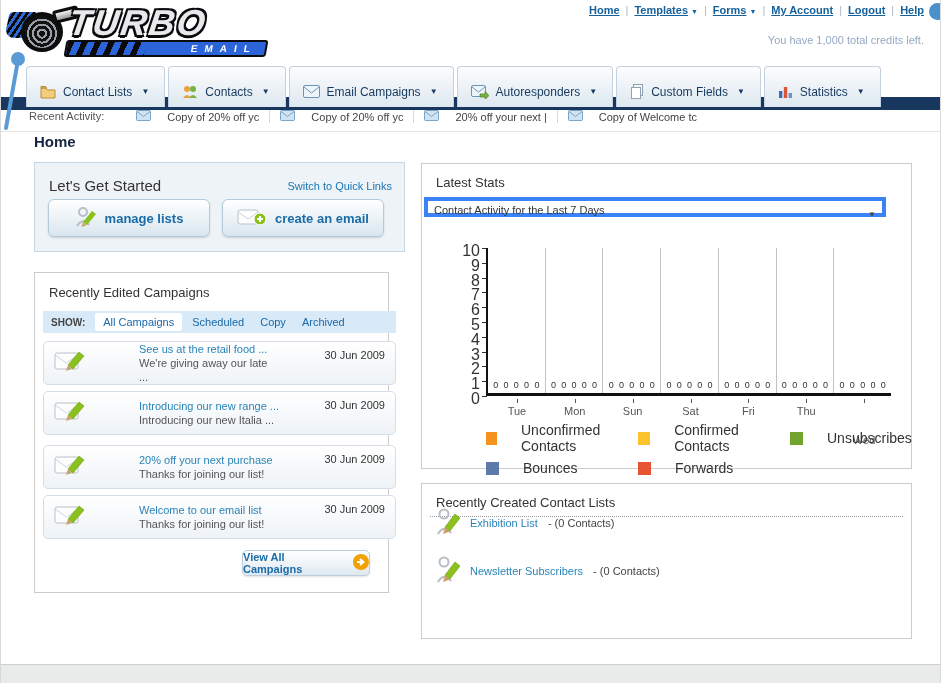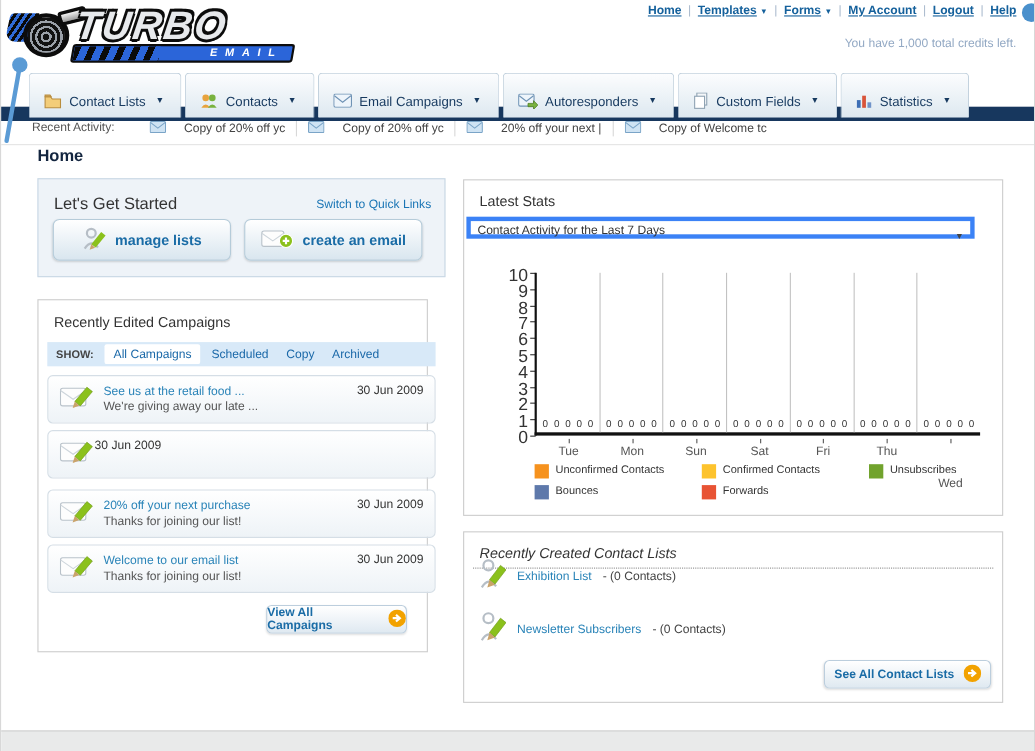--- a/index.html
+++ b/index.html
@@ -68,21 +68,21 @@
 
   
   #campaigns { left:33px; top:272px; width:355px; height:321px; }
   #campaigns .panel-title { position:absolute; left:14px; top:12px; }
   .show-bar { position:absolute; left:8px; top:38px; width:353px; height:22px; background:#d8e9f8;
       display:flex; align-items:center; font-size:11px; }
   .show-label { font-size:10px; font-weight:bold; color:#444; margin:0 10px 0 8px; }
   .filter { color:#1a68a8; margin-right:16px; cursor:pointer; }
   .filter.active { background:#fff; padding:3px 8px; margin-right:10px; border-radius:2px; }
   .camp-row { position:absolute; left:8px; width:353px; height:44px; border:1px solid #d5dee6; border-radius:5px;
-      background:linear-gradient(#ffffff,#eef3f7); display:flex; align-items:center; padding:0 10px; }
+      background:linear-gradient(#ffffff,#eef3f7); display:flex; align-items:center; padding:0 10px;gap:45px; }
   .camp-row .camp-text { flex:1; margin-left:8px; line-height:14px; }
   .camp-title { font-size:11px; color:#2a84b8; cursor:pointer; }
   .camp-sub { font-size:11px; color:#555; }
   .camp-date { font-size:11px; color:#333; align-self:flex-start; margin-top:7px; }
   .action-btn { position:absolute; display:flex; align-items:center; justify-content:center; gap:8px; height:26px;
       background:linear-gradient(#ffffff,#dfe9f1); border:1px solid #bccedd; border-radius:5px;
       box-shadow:0 1px 2px rgba(0,0,0,.12); font-size:11px; font-weight:bold; color:#1a6ca6; cursor:pointer; }
   #view-all-btn { right:18px; top:277px; width:128px; }
 
   
@@ -96,26 +96,26 @@
       border-left:2px solid #111; border-bottom:3px solid #111; display:flex; }
   .plot-col { flex:1; position:relative; border-right:1px solid #c2c2c2; }
   .plot-col:last-child { border-right:none; }
   .zero-row { position:absolute; left:0; bottom:3px; width:100%; display:flex; justify-content:space-evenly;
       font-size:9px; color:#333; }
   .ylab { position:absolute; width:44px; text-align:right; font-size:16px; color:#333; }
   .ytick { position:absolute; left:46px; width:5px; height:1px; background:#333; }
   .xtick { position:absolute; width:1px; height:4px; background:#555; }
   .xlab { position:absolute; font-size:11px; color:#555; transform:translateX(-50%); }
   .legend { position:absolute; left:64px; top:258px; display:grid; grid-template-columns:152px 152px 152px; row-gap:6px; }
-  .leg-item { display:flex; align-items:flex-start; gap:6px; font-size:10px; color:#333; }
+  .leg-item { display:flex; align-items:center; gap:24px; font-size:14px; color:#333; }
   .leg-swatch { width:13px; height:13px; }
 
   
   #contact-lists { left:420px; top:483px; width:491px; height:156px; }
-  #contact-lists .panel-title { position:absolute; left:14px; top:11px;font-style:italic; }
+  #contact-lists .panel-title { position:absolute; left:14px; top:11px; }
   .dotted { position:absolute; left:8px; right:8px; top:32px; border-top:1px dotted #999; }
   .cl-item { position:absolute; left:14px; display:flex; align-items:center; gap:10px; font-size:11px; }
   .cl-name { color:#2a84b8; cursor:pointer; }
   .cl-detail { color:#444; }
   #see-all-btn { right:10px; top:116px; width:152px; }
 
   .footer { position:absolute; left:0; bottom:0; width:100%; height:19px; background:#e9eaea; border-top:1px solid #cfcfcf; }
 </style>
 </head>
 <body>
@@ -296,20 +296,24 @@
           </div>
           <div class="camp-date">30 Jun 2009</div>
         </div>
         <div class="camp-row" style="top: 118px;">
           <span><svg width="32" height="26" viewBox="0 0 32 26">
               <rect x="1" y="5" width="23" height="16" rx="2" fill="#fdfdfd" stroke="#b9c2ca"></rect>
               <path d="M1 7 L12.5 15 L24 7" fill="none" stroke="#cdd5db"></path>
               <path d="M14 17 L25 4 L30 8 L19 21 z" fill="#8bc11c" stroke="#6e9a16" stroke-width="0.6"></path>
               <path d="M14 17 l-2 6 6 -2.2 z" fill="#caa36a"></path>
             </svg></span>
+          <div class="camp-text">
+            <div class="camp-title">Introducing our new range ...</div>
+            <div class="camp-sub">Introducing our new Italia ...</div>
+          </div>
           <div class="camp-date">30 Jun 2009</div>
         </div>
         <div class="camp-row" style="top: 172px;">
           <span><svg width="32" height="26" viewBox="0 0 32 26">
               <rect x="1" y="5" width="23" height="16" rx="2" fill="#fdfdfd" stroke="#b9c2ca"></rect>
               <path d="M1 7 L12.5 15 L24 7" fill="none" stroke="#cdd5db"></path>
               <path d="M14 17 L25 4 L30 8 L19 21 z" fill="#8bc11c" stroke="#6e9a16" stroke-width="0.6"></path>
               <path d="M14 17 l-2 6 6 -2.2 z" fill="#caa36a"></path>
             </svg></span>
           <div class="camp-text">
@@ -494,25 +498,16 @@
           <span><svg width="24" height="28" viewBox="0 0 24 28">
               <circle cx="8" cy="6" r="4.5" fill="none" stroke="#b6bec6" stroke-width="2"></circle>
               <path d="M2 26 q6 -10 13 -1" fill="none" stroke="#b6bec6" stroke-width="2"></path>
               <path d="M9 19 L19 6 L24 10 L14 23 z" fill="#8bc11c" stroke="#6e9a16" stroke-width="0.6"></path>
               <path d="M9 19 l-2 7 7 -2.5 z" fill="#caa36a"></path>
             </svg></span>
           <span class="cl-name">Newsletter Subscribers</span>
           <span class="cl-detail">- (0 Contacts)</span>
         </div>
       </div>
-    <div class="action-btn" id="see-all-btn">
-      <span>See All Contact Lists</span>
-      <span>
-        <svg width="16" height="16" viewBox="0 0 16 16">
-            <circle cx="8" cy="8" r="8" fill="#f2a200"></circle>
-        <path d="M4 8 h5 M7 5 l3.5 3 L7 11" stroke="#fff" stroke-width="2" fill="none"></path>
-          </svg>
-      </span>
-    </div>
   </div>
 
   <div class="footer"></div>
 </div>
 
 </body></html>

